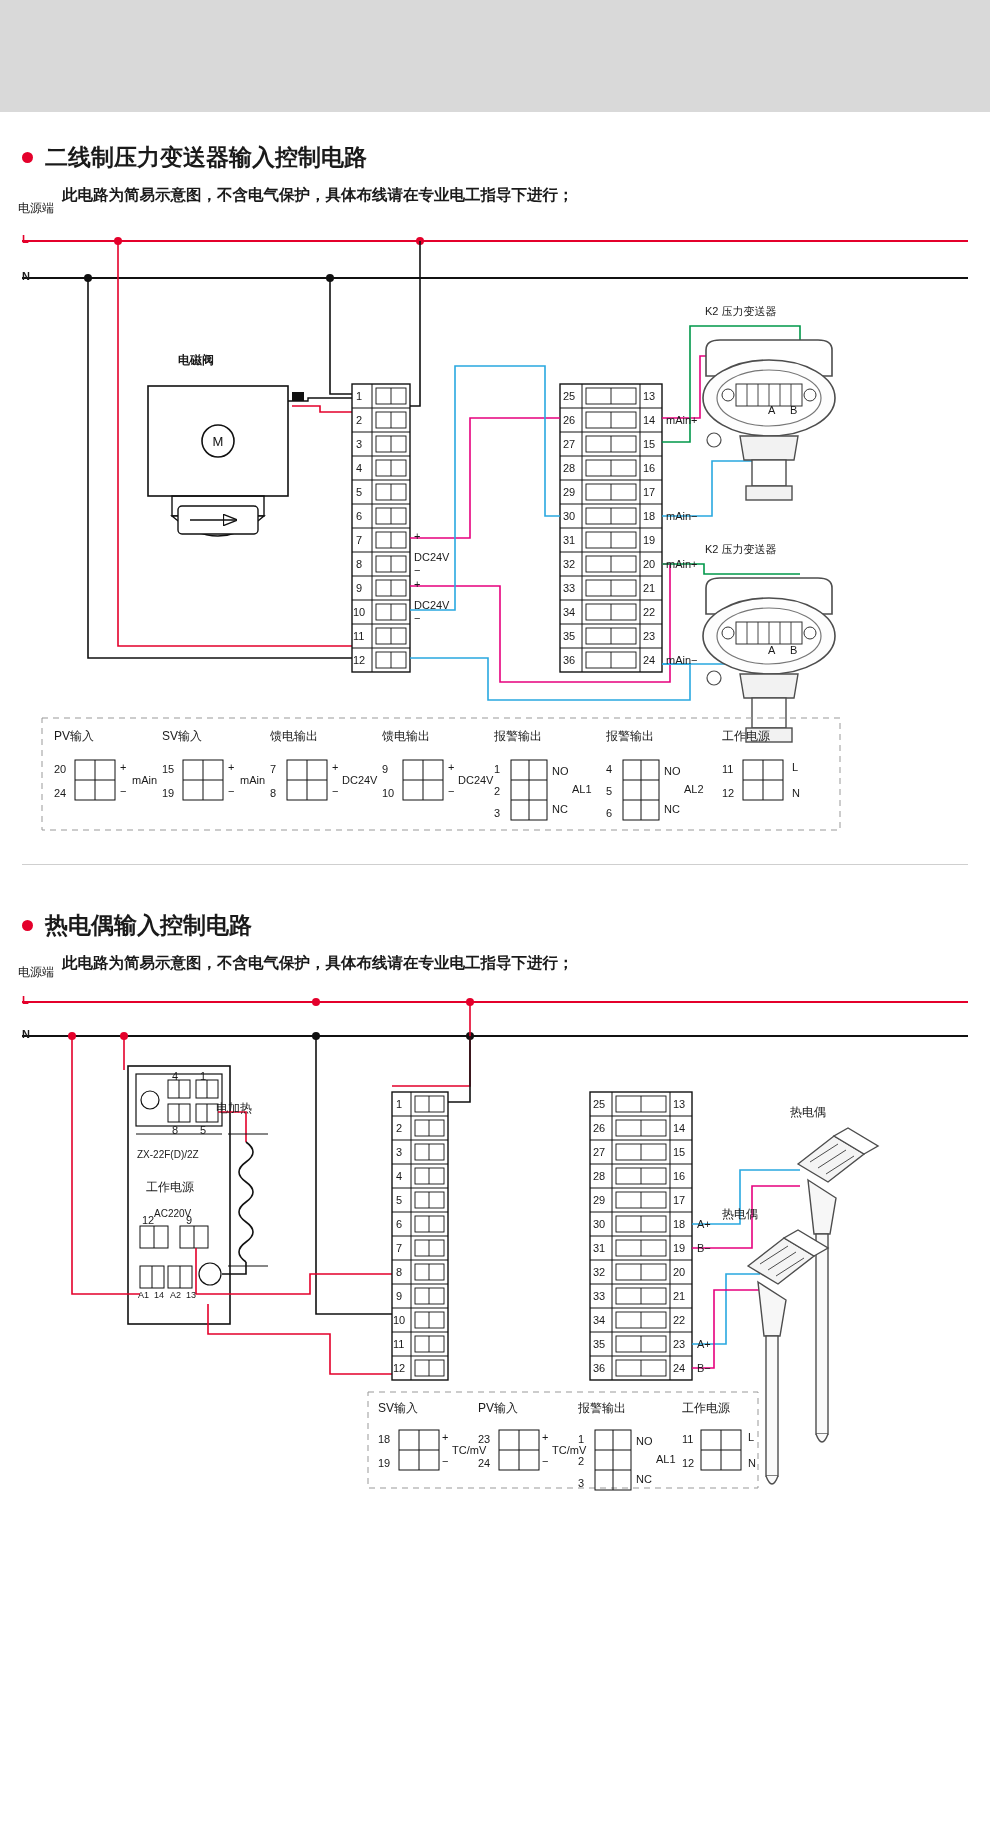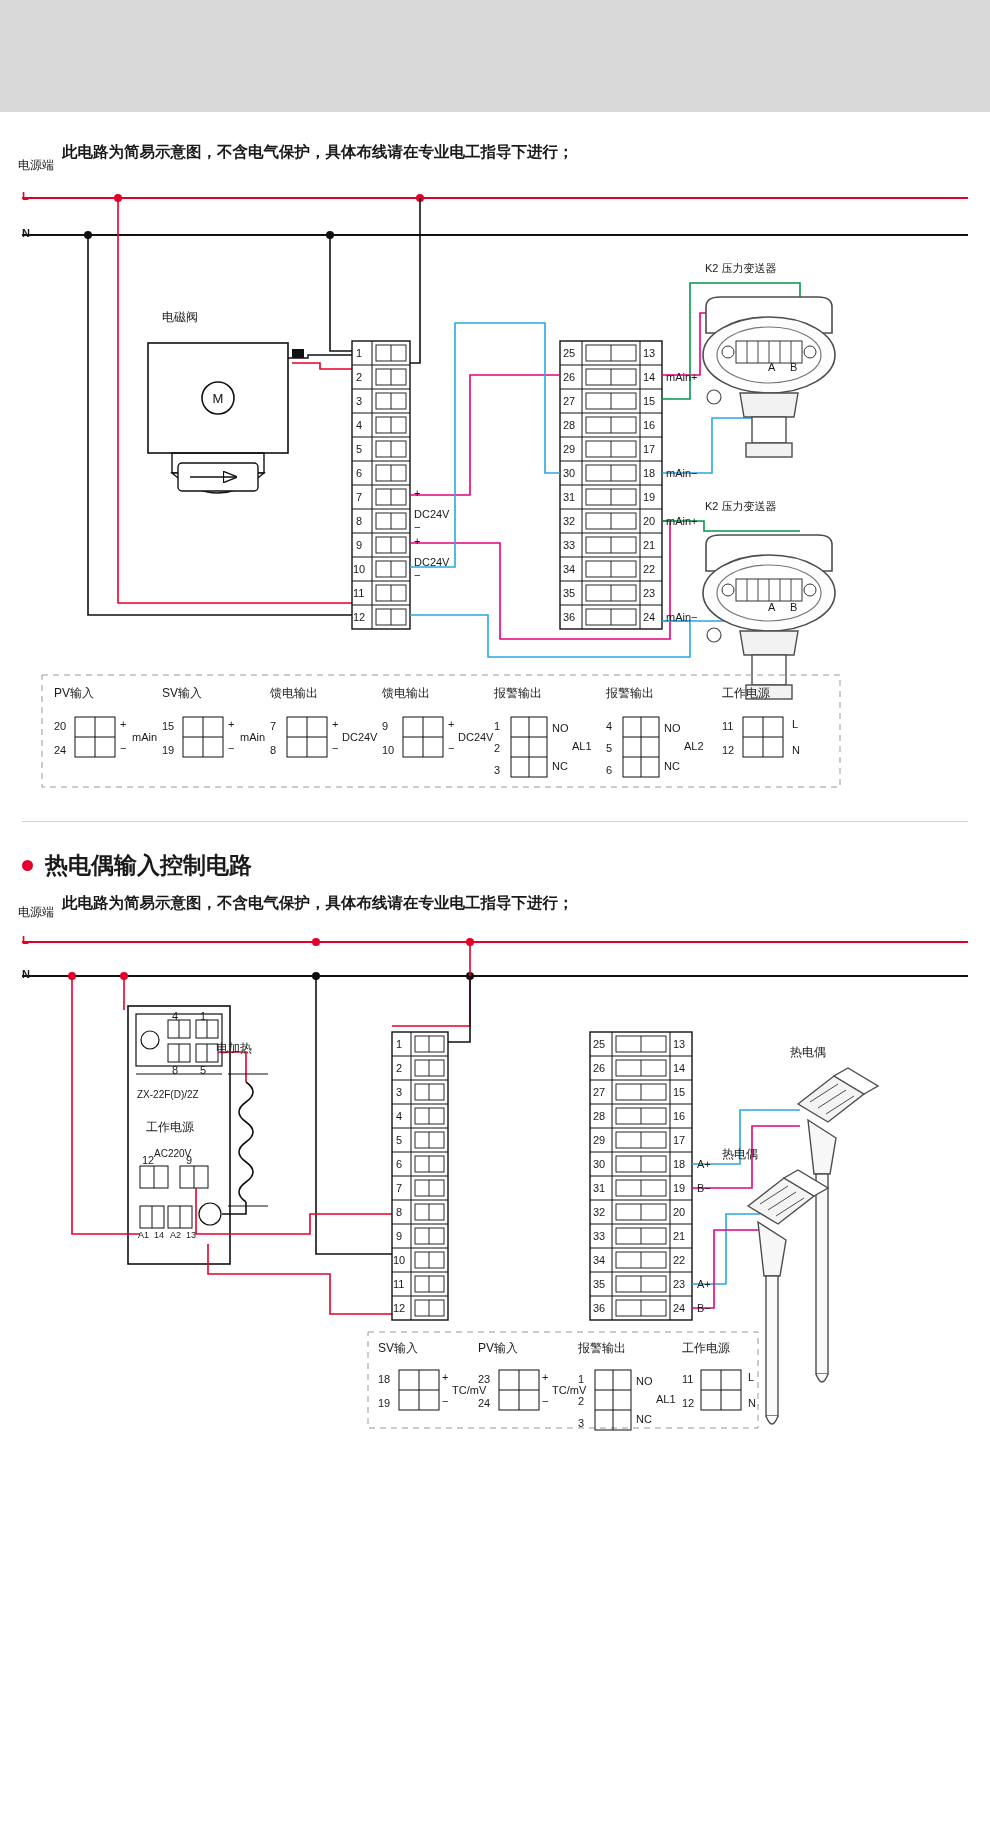--- a/index.html
+++ b/index.html
@@ -54,20 +54,24 @@
 </style>
 </head>
 <body>
 
 <div class="page">
 
   <div class="header">
   </div>
 
   <div style="margin-top:30px;">
+    <div class="sect-title">
+      <span class="bullet"></span>
+      <span class="t">二线制压力变送器输入控制电路</span>
+    </div>
     <div class="sect-sub">此电路为简易示意图，不含电气保护，具体布线请在专业电工指导下进行；</div>
   </div>
 
   <div class="canvas">
     <svg width="990" height="640" viewBox="0 0 990 640" xmlns="http://www.w3.org/2000/svg">
       <defs>
         <marker id="arrh" markerWidth="10" markerHeight="8" refX="9" refY="4" orient="auto">
           <path d="M0,0 L10,4 L0,8 z" fill="none" stroke="#111" stroke-width="1"></path>
         </marker>
       </defs>
@@ -234,21 +238,21 @@
         <rect x="56" y="154" width="46" height="14" fill="#f2f2f2" stroke="#4d4d4d" stroke-width="1.4"></rect>
         <circle cx="24" cy="104" r="7" fill="#fff" stroke="#4d4d4d" stroke-width="1.2"></circle>
       </g>
 
       <rect x="42" y="512" width="798" height="112" fill="none" stroke="#999" stroke-width="1" stroke-dasharray="6 5"></rect>
     </svg>
 
     <div class="lbl cn" style="left:18px; top:-6px;">电源端</div>
     <div class="lbl red b" style="left:22px; top:27px;">L</div>
     <div class="lbl b" style="left:22px; top:64px;">N</div>
-    <div class="lbl cn" style="left:162px; top:146px;">电磁阀</div>
+    <div class="lbl cn" style="left:178px; top:146px;font-weight:bold;">电磁阀</div>
 
     <div class="lbl" style="left:705px; top:98px;">K2  压力变送器</div>
     <div class="lbl" style="left:705px; top:336px;">K2  压力变送器</div>
     <div class="lbl" style="left:768px; top:198px;">A</div>
     <div class="lbl" style="left:790px; top:198px;">B</div>
     <div class="lbl" style="left:768px; top:438px;">A</div>
     <div class="lbl" style="left:790px; top:438px;">B</div>
 
     <div class="lbl" style="left:356px; top:184px;">1</div>
     <div class="lbl" style="left:356px; top:208px;">2</div>
@@ -415,21 +419,21 @@
           </svg>
           <span class="lbl" style="left:70px; top:0;">L</span>
           <span class="lbl" style="left:70px; top:26px;">N</span>
         </div>
       </div>
     </div>
   </div>
 
   <div class="divider" style="margin-top:18px;"></div>
 
-  <div style="margin-top:28px;">
+  <div style="margin-top:45px;">
     <div class="sect-title">
       <span class="bullet"></span>
       <span class="t">热电偶输入控制电路</span>
     </div>
     <div class="sect-sub">此电路为简易示意图，不含电气保护，具体布线请在专业电工指导下进行；</div>
   </div>
 
   <div class="canvas">
     <svg width="990" height="520" viewBox="0 0 990 520" xmlns="http://www.w3.org/2000/svg">
 

